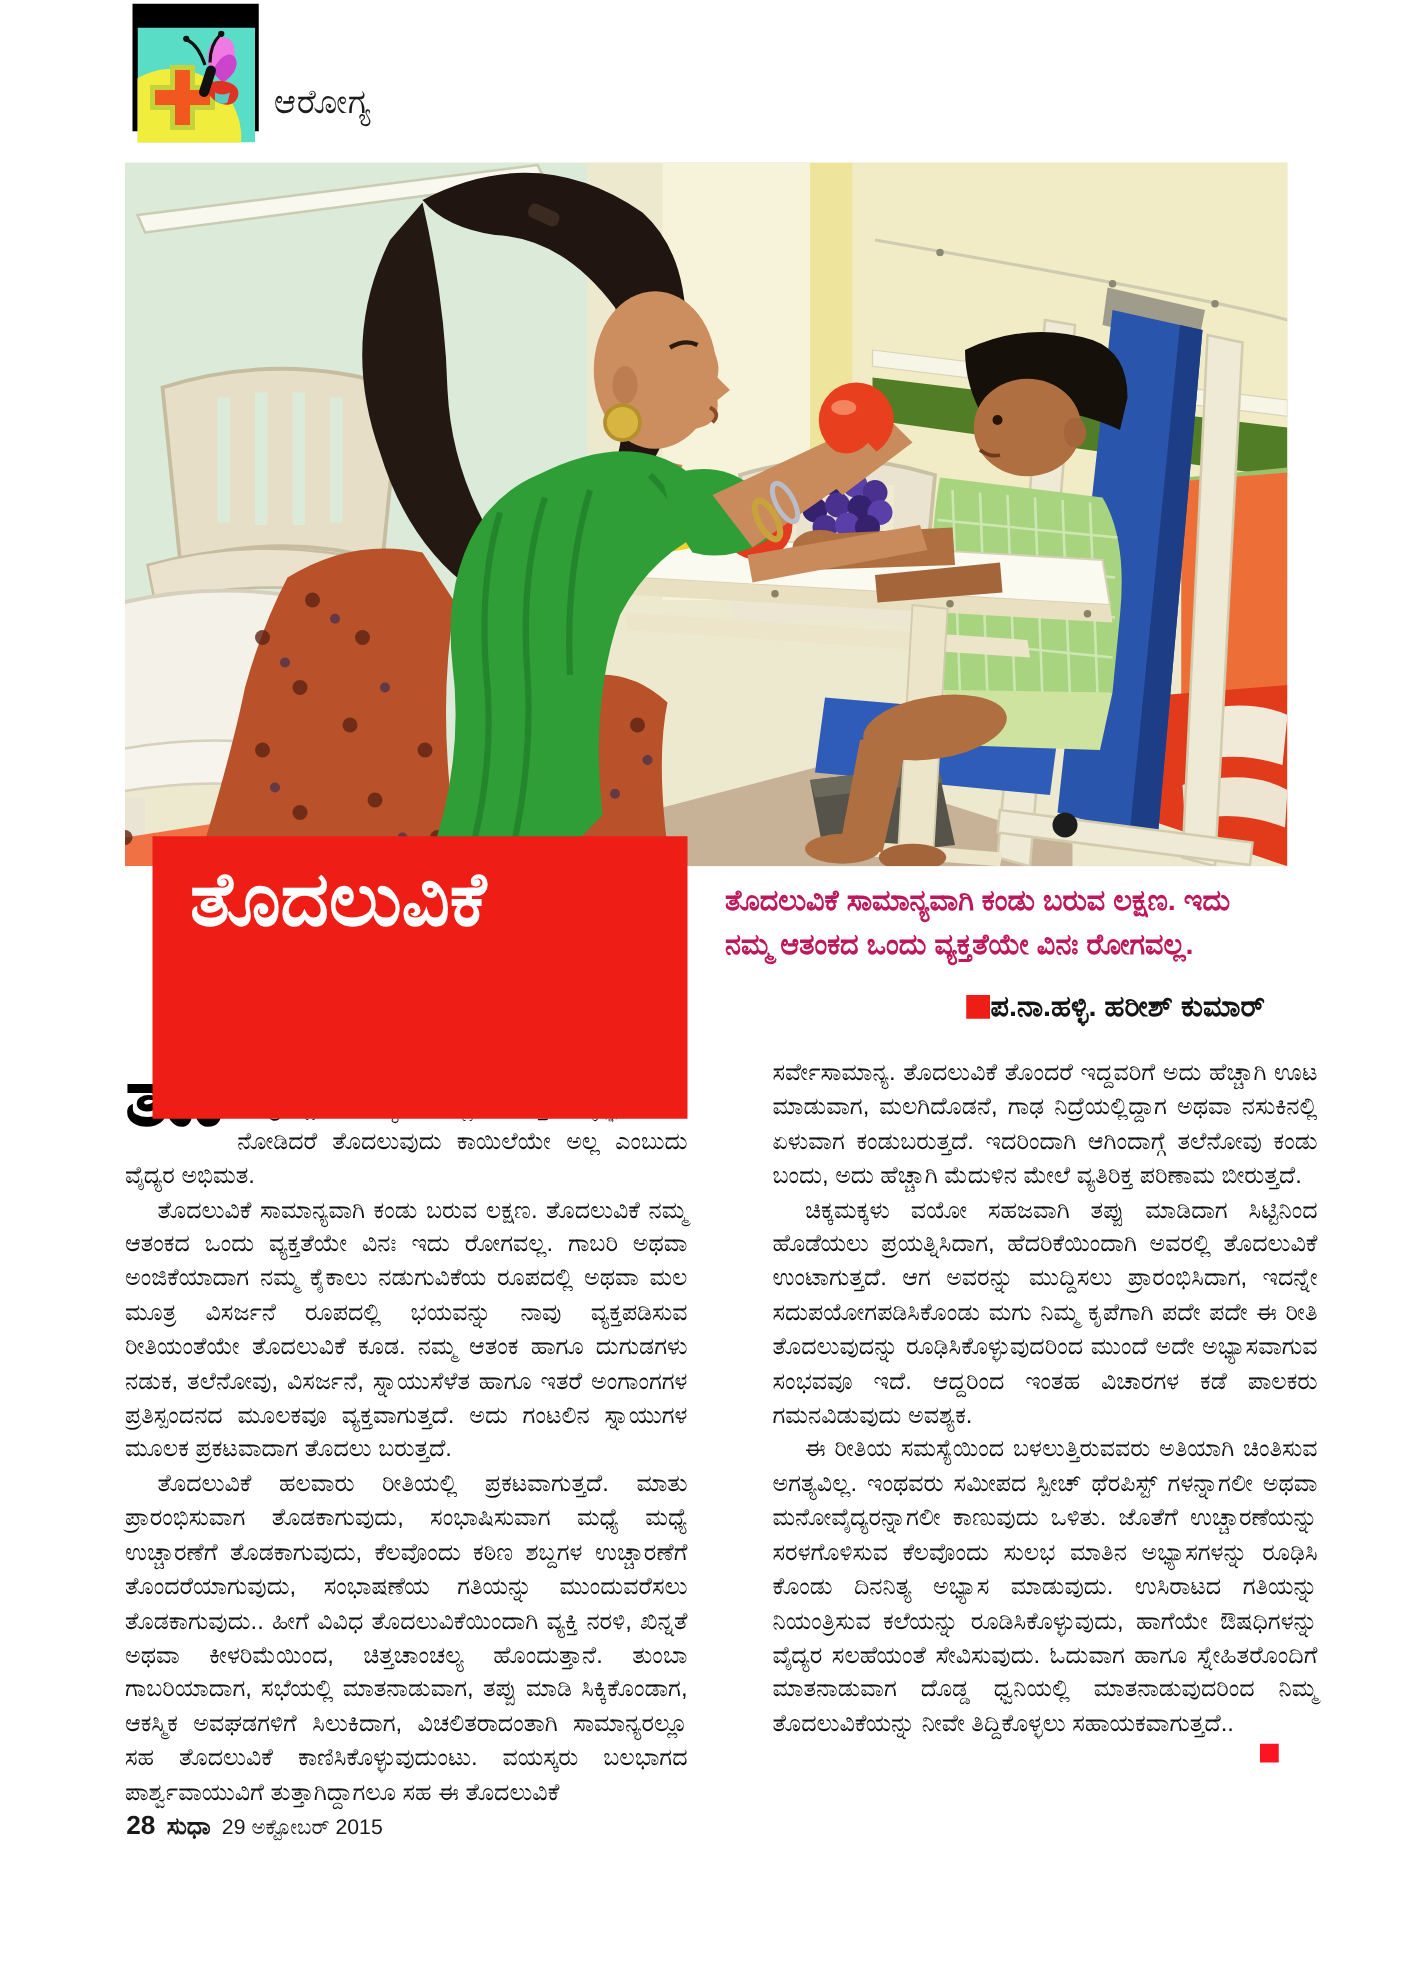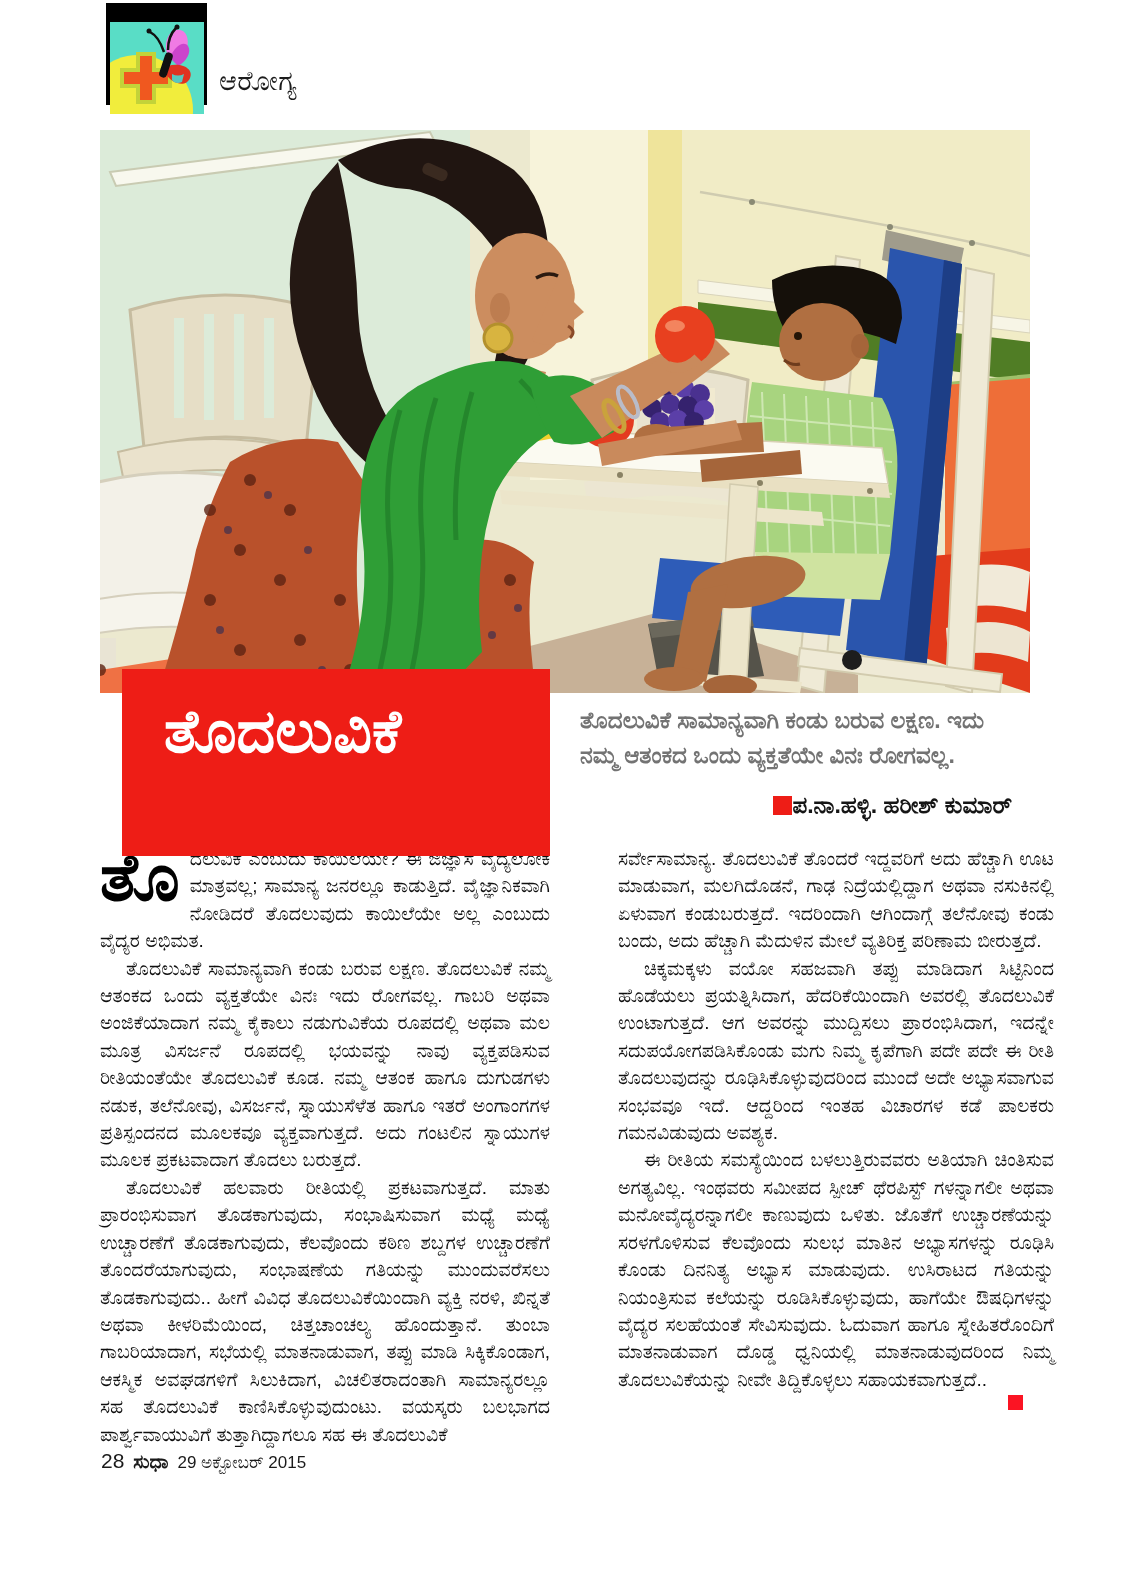--- a/index.html
+++ b/index.html
@@ -9,29 +9,29 @@
   }
   
   .logo-black{position:absolute;left:106px;top:3px;width:101px;height:102px;background:#000;}
   .logo-icon{position:absolute;left:110px;top:22px;width:94px;height:92px;}
   .section-label{position:absolute;left:219px;top:66px;font-size:27px;color:#1c1c1c;letter-spacing:.5px;}
   
   .photo{position:absolute;left:100px;top:130px;width:930px;height:563px;overflow:hidden;background:#ece9cf;}
   .photo svg{display:block;}
   
   .title-block{
-    position:absolute;left:122px;top:669px;width:428px;height:187px;
-    background:#ee1d16;z-index:5;padding:12px;box-sizing:border-box;
+    position:absolute;left:122px;top:669px;width:428px;height:226px;
+    background:#ee1d16;z-index:5;padding:0;box-sizing:border-box;
   }
   .title-line{color:#fff;font-weight:bold;font-size:60px;line-height:1.22;padding-left:30px;white-space:nowrap;}
   .title-line:first-child{padding-top:14px;}
   
   .standfirst{
     position:absolute;left:580px;top:703px;width:438px;
-    font-size:23px;font-weight:bold;line-height:1.5;color:#737373;
+    font-size:23px;font-weight:bold;line-height:1.5;color:#be185d;
   }
   .byline-row{
     position:absolute;left:580px;top:792px;width:432px;
     display:flex;justify-content:flex-end;align-items:center;
   }
   .byline-square{width:19px;height:19px;background:#ee1d16;flex:0 0 auto;}
   .byline-text{font-size:23px;font-weight:bold;color:#151515;white-space:nowrap;}
   
   .col{position:absolute;top:845px;font-size:19px;line-height:27.4px;text-align:justify;color:#0f0f0f;}
   .col-left{left:100px;width:450px;}
@@ -39,21 +39,21 @@
   .col p{margin:0;}
   .col p.indent{text-indent:26px;}
   .col h3{font-size:22px;font-weight:bold;margin:15px 0 7px 0;text-align:left;}
   .dropcap{
     float:left;font-size:66px;font-weight:bold;line-height:56px;
     margin:4px 10px 0 0;color:#000;
   }
   .end-mark{position:absolute;left:1008px;top:1395px;width:15px;height:15px;background:#fb1423;}
   
   .footer{position:absolute;left:101px;top:1449px;display:flex;align-items:baseline;gap:9px;color:#1a1a1a;}
-  .footer .pnum{font-size:21px;font-weight:normal;}
+  .footer .pnum{font-size:21px;font-weight:bold;}
   .footer .mag{font-size:19px;font-weight:bold;}
   .footer .date{font-size:17px;}
 </style>
 </head>
 <body>
 
 <div class="page">
 
   <div class="logo-black"></div>
   <div class="logo-icon">

